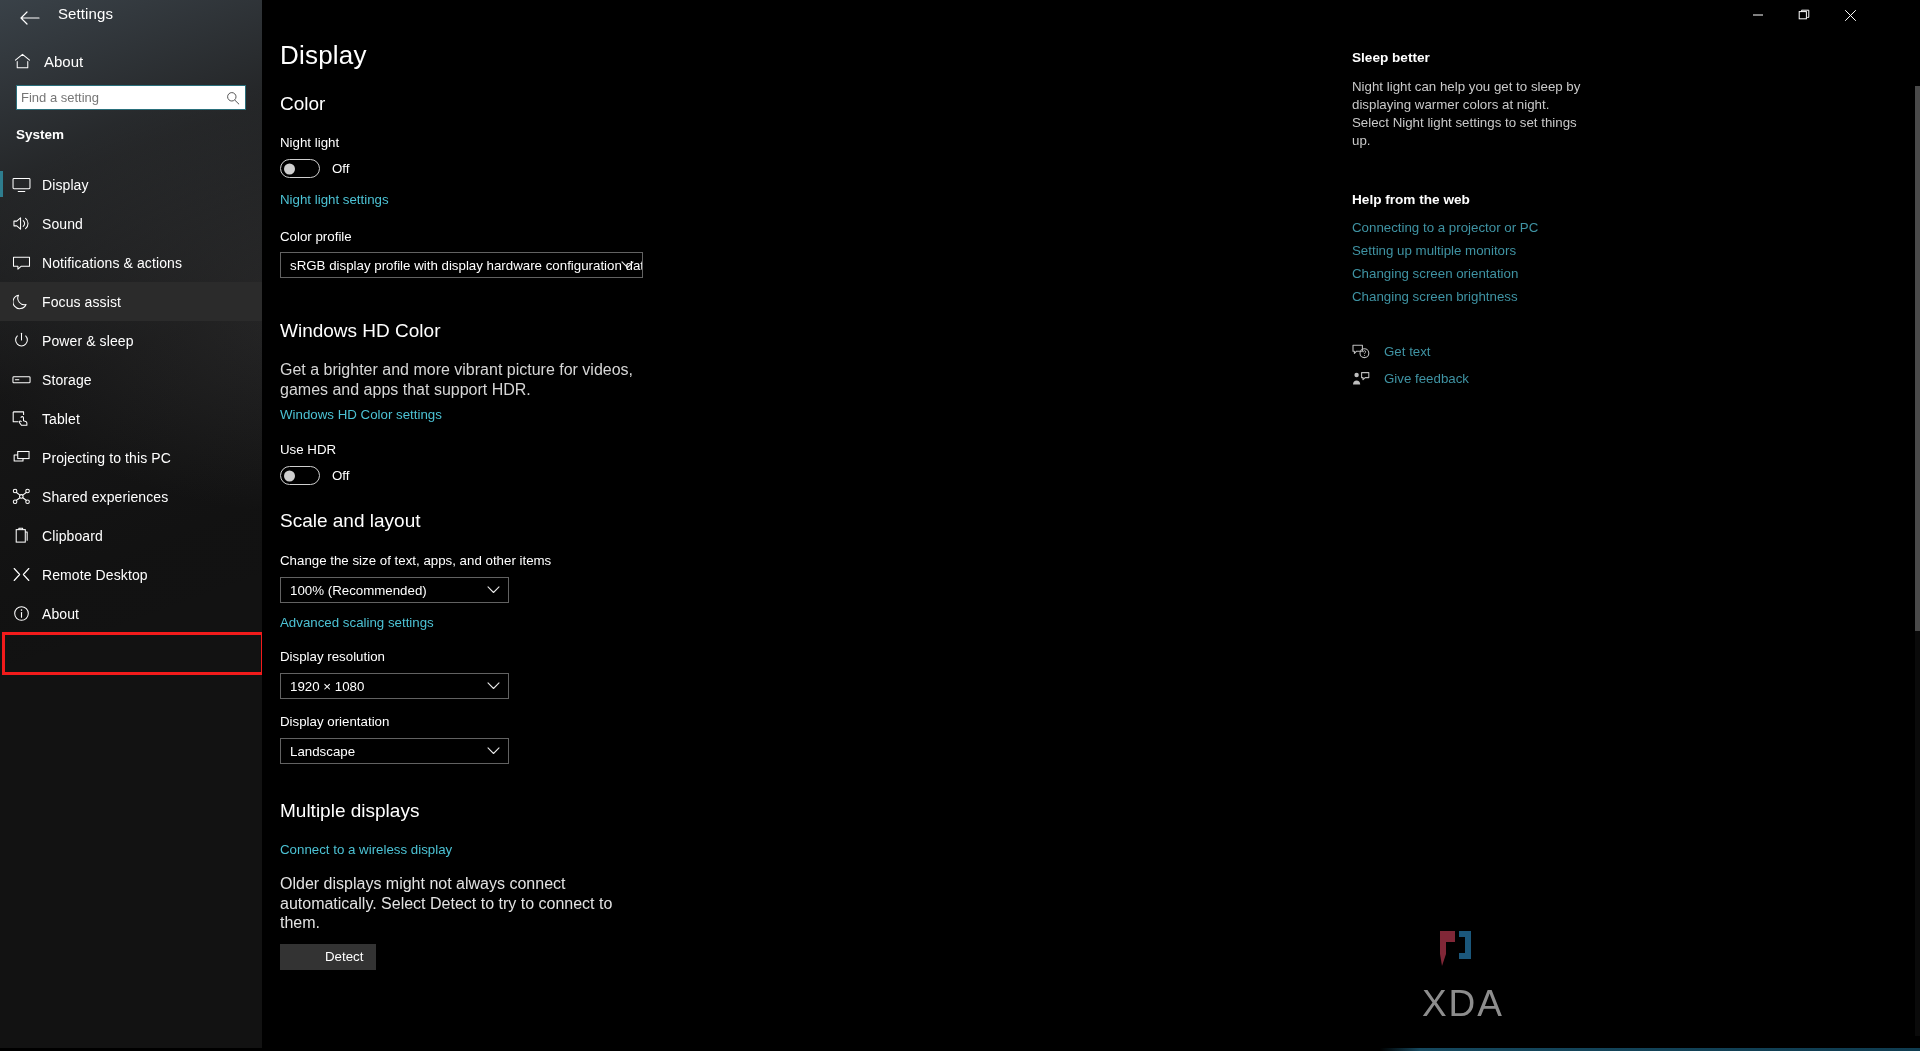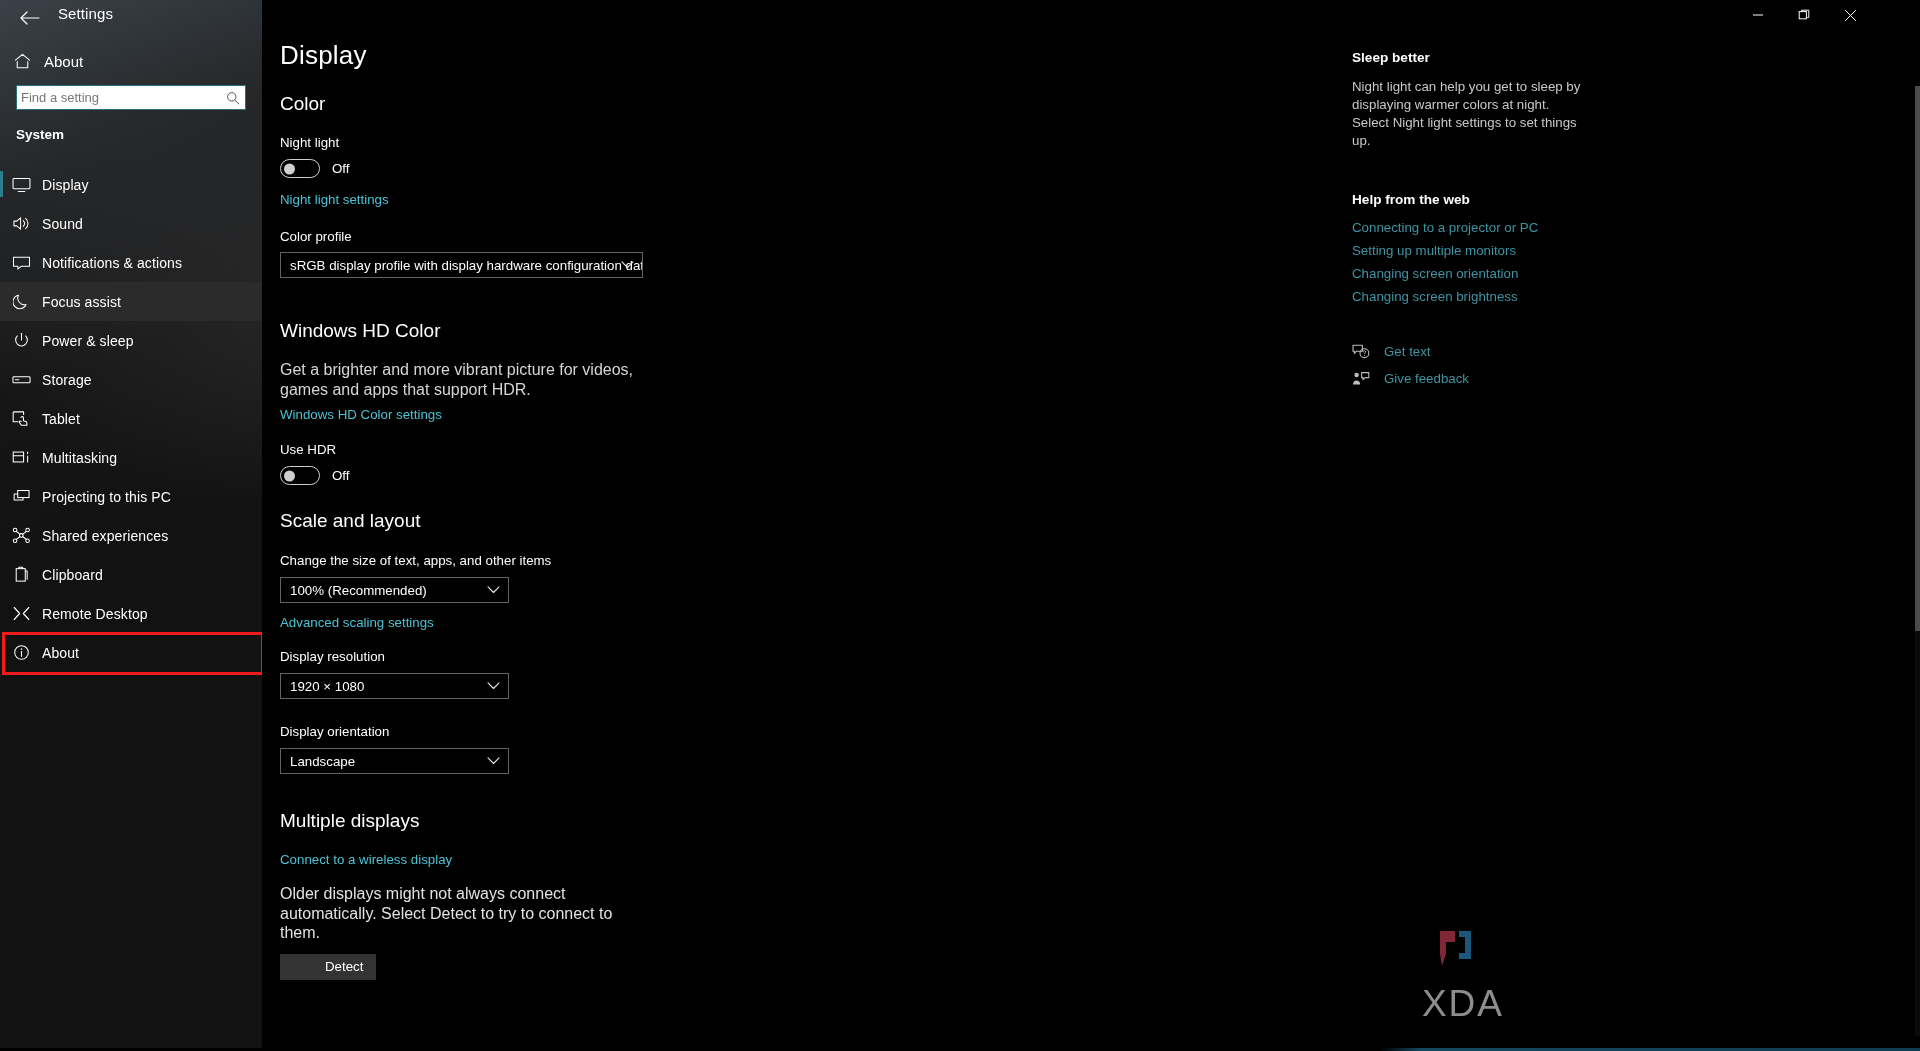--- a/index.html
+++ b/index.html
@@ -289,29 +289,20 @@
       <div class="nav-item">
         <span class="nav-ico">
           <svg width="19" height="17" viewBox="0 0 20 18" fill="none">
               <path d="M1.2 2h11v3.4M1.2 2v10.5h5.6" stroke="#fff" stroke-width="1.1" stroke-linejoin="round"></path>
               <path d="M9.4 8.3c0-.8.7-1.3 1.4-1.3s1.3.6 1.3 1.3v3.1l2.4.7c.8.3 1.2.9 1.2 1.8v2.3H9.9l-2-2.8c-.4-.6-.3-1.2.2-1.6.5-.3 1.1-.2 1.5.3l.4.5" stroke="#fff" stroke-width="1.1" stroke-linejoin="round"></path>
             </svg>
         </span>
         <span class="nav-lbl">Tablet</span>
       </div>
 
-      <div class="nav-item">
-        <span class="nav-ico">
-          <svg width="19" height="16" viewBox="0 0 20 17" fill="none">
-              <rect x="1.2" y="2.2" width="11" height="10.5" stroke="#fff" stroke-width="1.1"></rect>
-              <path d="M1.2 6h11M16.5 2.2v1.6M16.5 6.4v6.3" stroke="#fff" stroke-width="1.1" stroke-linecap="round"></path>
-            </svg>
-        </span>
-        <span class="nav-lbl">Multitasking</span>
-      </div>
 
       <div class="nav-item">
         <span class="nav-ico">
           <svg width="19" height="16" viewBox="0 0 20 17" fill="none">
               <rect x="6" y="1.6" width="12" height="7.5" stroke="#fff" stroke-width="1.1"></rect>
               <path d="M6 5.2H2.2v6.6h9.4V9.1" stroke="#fff" stroke-width="1.1" stroke-linejoin="round"></path>
             </svg>
         </span>
         <span class="nav-lbl">Projecting to this PC</span>
       </div>
@@ -443,21 +434,21 @@
       <div style="margin-top:19px;" class="field-label">Display resolution</div>
       <div class="combo" style="margin-top:9px; width:229px;">
         <span>1920 × 1080</span>
         <span class="chev">
           <svg width="13" height="9" viewBox="0 0 13 9" fill="none">
               <path d="M1 1.4 6.5 7 12 1.4" stroke="#e6e6e6" stroke-width="1.1" stroke-linecap="round" stroke-linejoin="round"></path>
             </svg>
         </span>
       </div>
 
-      <div style="margin-top:25px;" class="field-label">Display orientation</div>
+      <div style="margin-top:15px;" class="field-label">Display orientation</div>
       <div class="combo" style="margin-top:9px; width:229px;">
         <span>Landscape</span>
         <span class="chev">
           <svg width="13" height="9" viewBox="0 0 13 9" fill="none">
               <path d="M1 1.4 6.5 7 12 1.4" stroke="#e6e6e6" stroke-width="1.1" stroke-linecap="round" stroke-linejoin="round"></path>
             </svg>
         </span>
       </div>
 
       

